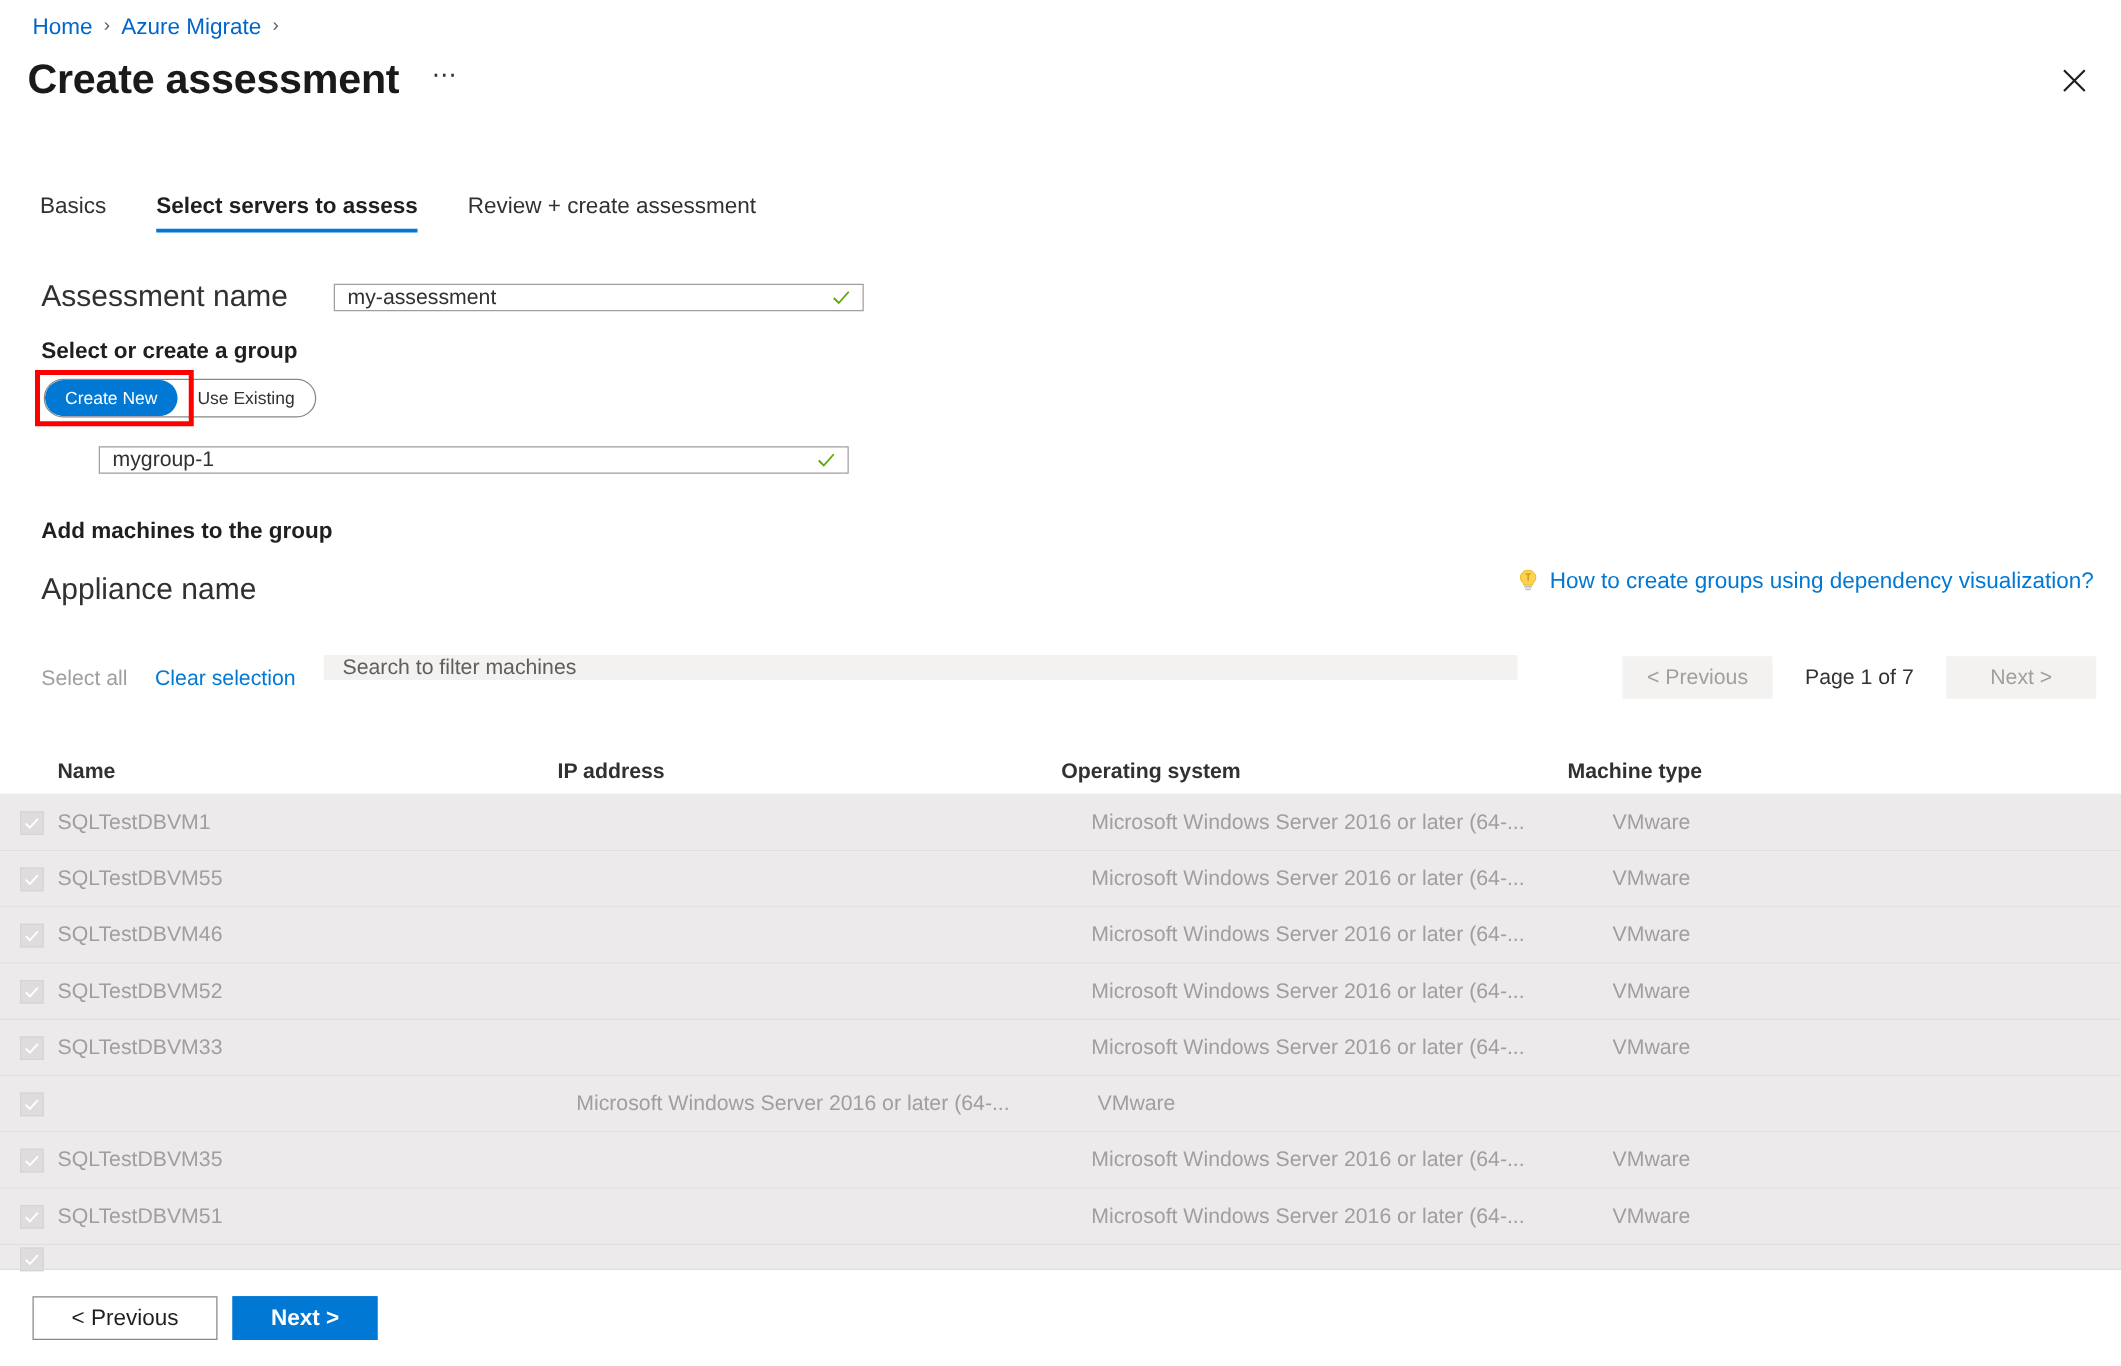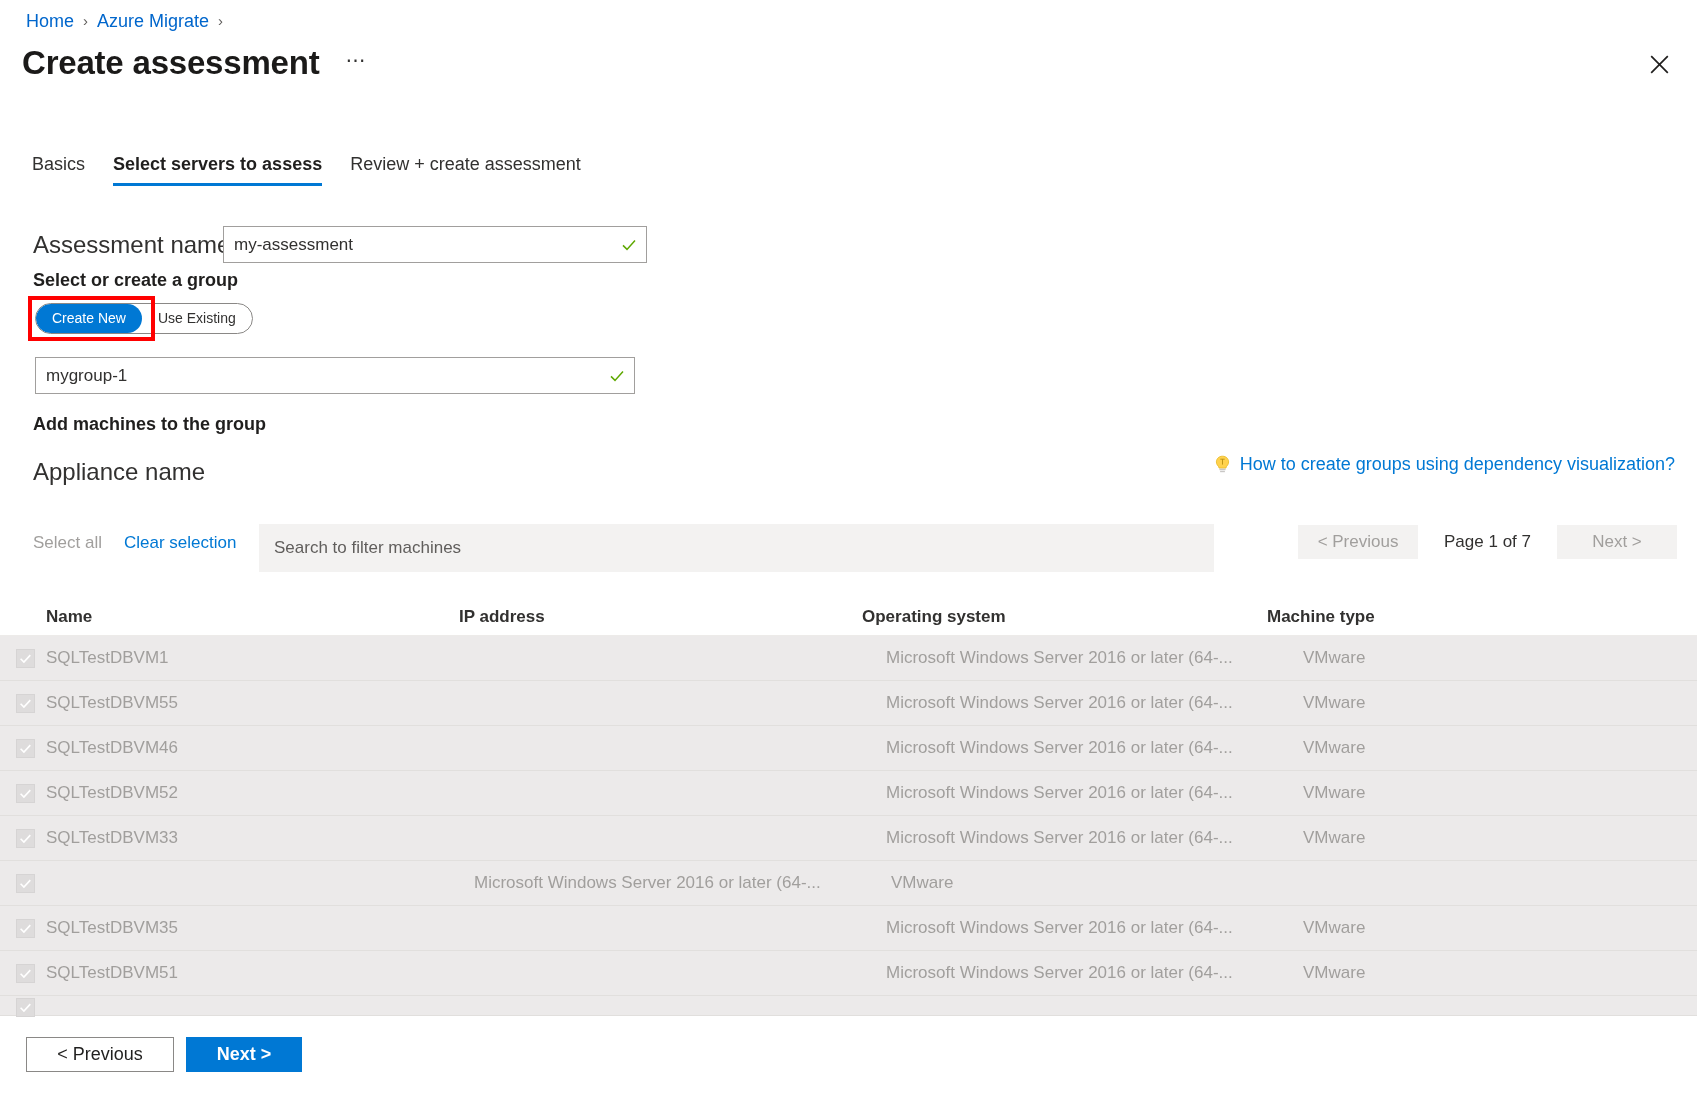--- a/index.html
+++ b/index.html
@@ -82,21 +82,21 @@
   }
   .close-btn svg { display: block; }
 
   
   .tabs {
     position: absolute;
     left: 28px;
     top: 152px;
     display: flex;
     align-items: flex-start;
-    gap: 0;
+    gap: 12px;
   }
   .tab {
     font-size: 18px;
     line-height: 24px;
     color: #323130;
     padding: 0 14px 10px 14px;
     cursor: pointer;
     position: relative;
     white-space: nowrap;
   }
@@ -123,26 +123,27 @@
     align-items: center;
   }
   .field-label {
     font-size: 24px;
     line-height: 24px;
     color: #323130;
     white-space: nowrap;
   }
   .txtbox {
     position: relative;
-    height: 37px;
+    height: 22px;
     border: 1px solid #a19f9d;
     background: #ffffff;
     display: flex;
     align-items: center;
     padding: 0 30px 0 10px;
+    margin-left: 44px;
   }
   .txtbox .val {
     font-size: 17px;
     color: #323130;
     line-height: 22px;
     white-space: nowrap;
     overflow: hidden;
   }
   .check-ok {
     position: absolute;
@@ -273,21 +274,21 @@
     line-height: 22px;
     color: #0078d4;
     cursor: pointer;
     white-space: nowrap;
   }
   .searchbox {
     position: absolute;
     left: 259px;
     top: 0;
     width: 955px;
-    height: 48px;
+    height: 20px;
     background: #f3f2f1;
     border: none;
     display: flex;
     align-items: center;
     padding-left: 13px;
   }
   .searchbox input {
     width: 100%;
     border: none;
     outline: none;
@@ -340,21 +341,21 @@
     padding-left: 46px;
     border-bottom: 1px solid #edebe9;
   }
   .grid-head .th {
     font-size: 17px;
     font-weight: 600;
     color: #323130;
     white-space: nowrap;
   }
   .col-name   { width: 400px; }
-  .col-ip     { width: 403px; margin-left: 13px; }
+  .col-ip     { width: 403px; }
   .col-os     { width: 405px; }
   .col-type   { width: 300px; }
 
   .grid-row {
     display: flex;
     align-items: center;
     height: 45px;
     padding-left: 46px;
     background: #eceaea;
     border-bottom: 1px solid #e1dfdd;

